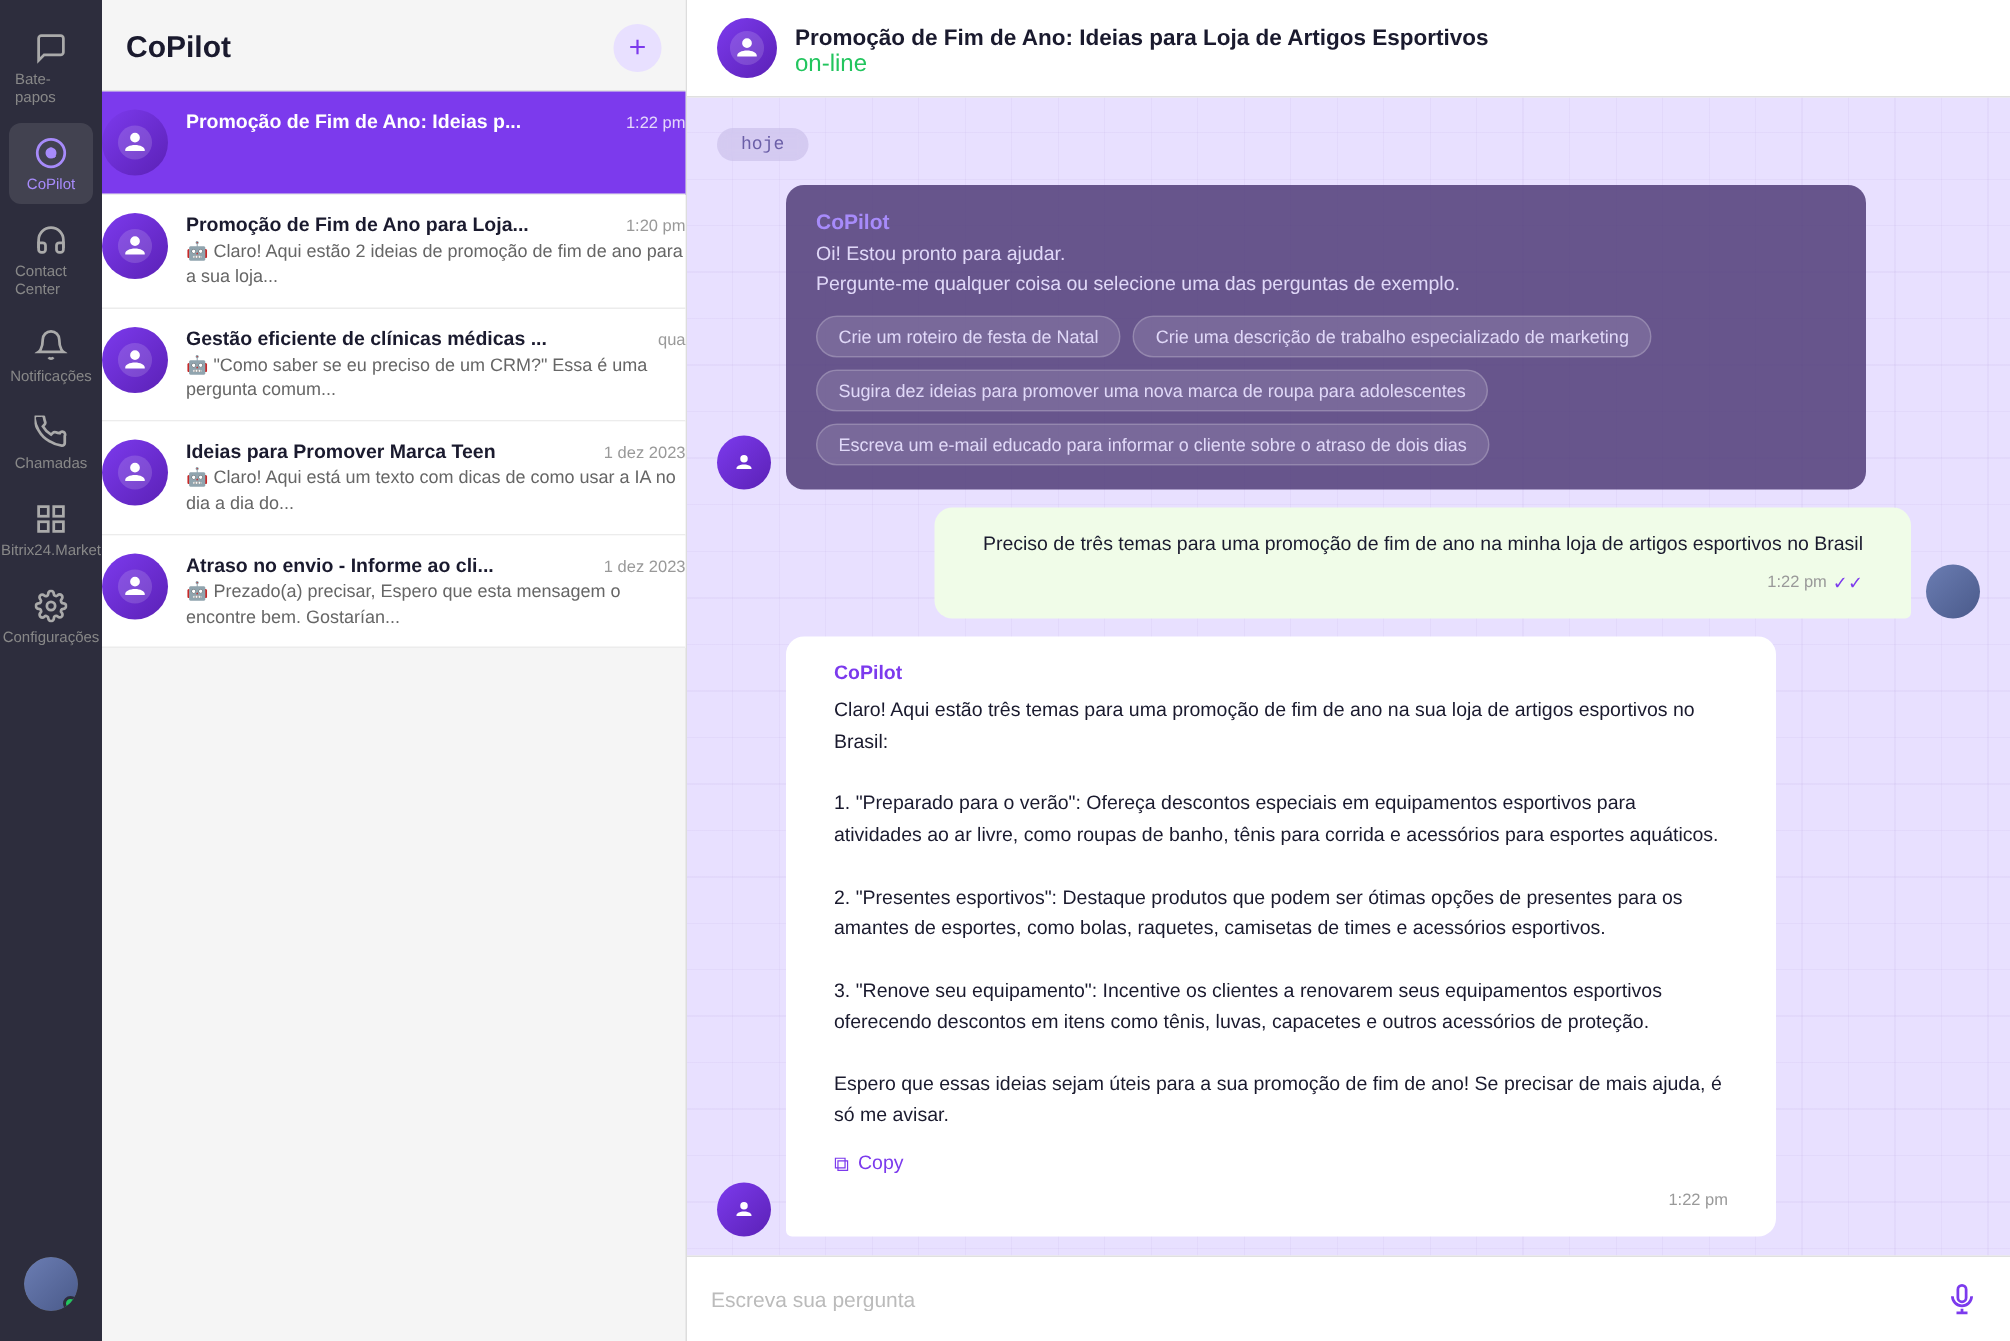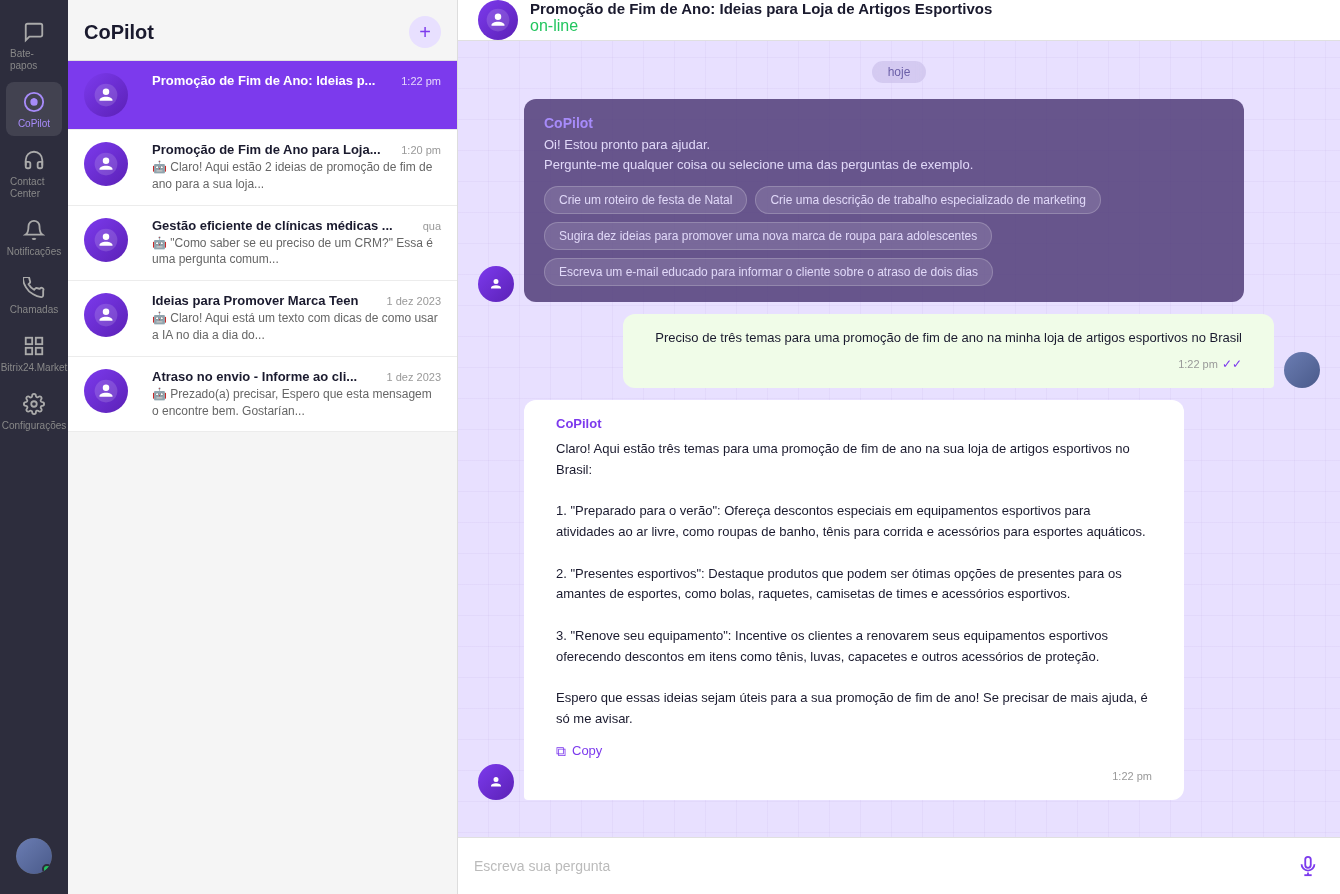--- a/index.html
+++ b/index.html
@@ -119,25 +119,25 @@
       justify-content: center;
       cursor: pointer;
       font-size: 20px;
       color: #7c3aed;
       border: none;
       line-height: 1;
     }
     .chat-item {
       display: flex;
       align-items: flex-start;
-      padding: 12px 16px;
+      padding: 12px 0;
       cursor: pointer;
       border-bottom: 1px solid #ececec;
       background: #fff;
-      gap: 24px;
+      gap: 12px;
     }
     .chat-item.active {
       background: #7c3aed;
     }
     .chat-avatar {
       width: 44px;
       height: 44px;
       border-radius: 50%;
       background: linear-gradient(135deg, #7c3aed, #5b21b6);
       display: flex;
@@ -205,22 +205,22 @@
         transparent 30px,
         rgba(150,120,200,0.07) 30px,
         rgba(150,120,200,0.07) 31px
       );
       pointer-events: none;
     }
 
     
     .chat-header {
       display: flex;
-      align-items: flex-start;
-      padding: 0 20px;
+      align-items: flex-end;
+      padding: 12px 20px;
       background: #fff;
       border-bottom: 1px solid #e0e0e0;
       gap: 12px;
       z-index: 2;
       position: relative;
     }
     .chat-header-avatar {
       width: 40px;
       height: 40px;
       border-radius: 50%;
@@ -247,22 +247,22 @@
       overflow-y: auto;
       padding: 16px 20px;
       display: flex;
       flex-direction: column;
       gap: 12px;
       position: relative;
       z-index: 1;
     }
     .date-divider {
       display: flex;
-      justify-content: center;
       margin: 4px 0;
+      font-family: Liberation Mono, monospace;
     }
     .date-badge {
       background: rgba(100,80,160,0.15);
       color: #6b5fa8;
       font-size: 12px;
       padding: 4px 16px;
       border-radius: 12px;
       backdrop-filter: blur(4px);
     }
 

